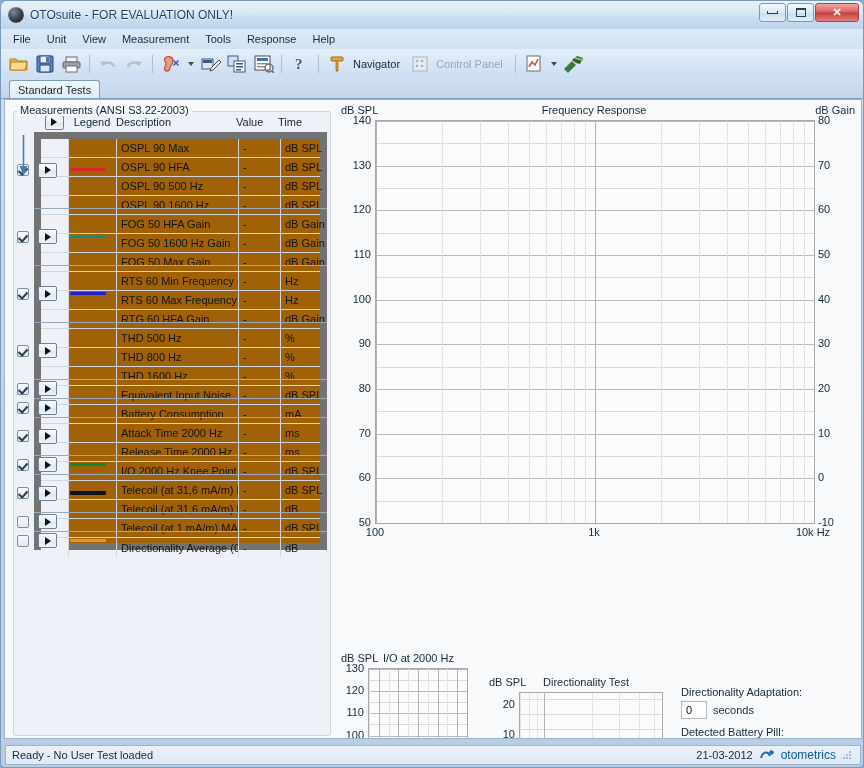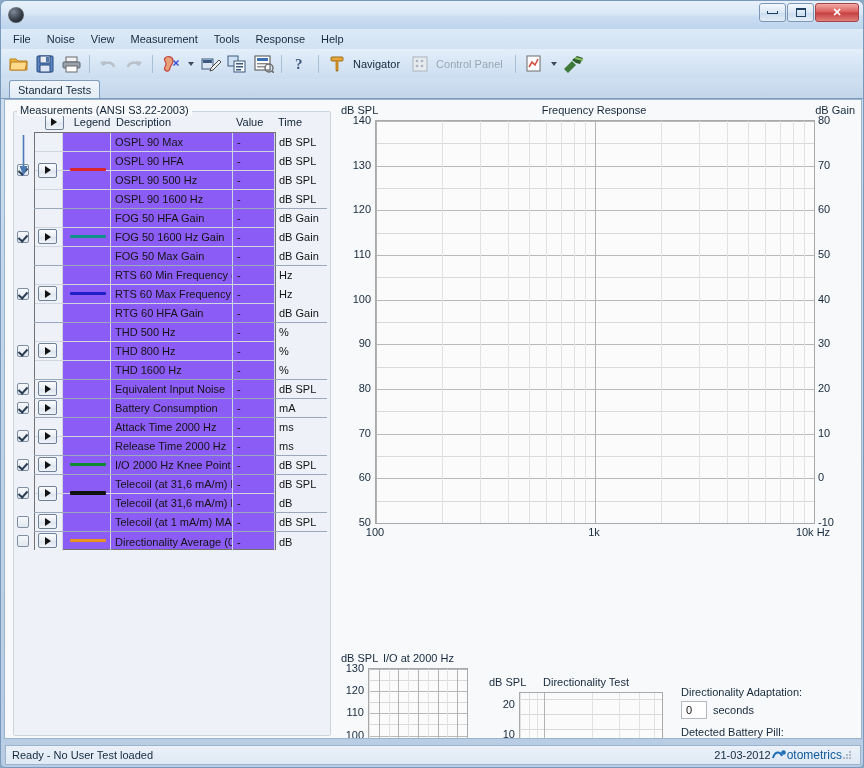--- a/index.html
+++ b/index.html
@@ -112,21 +112,21 @@
   .col-unit { width:46px; flex:0 0 46px; }
 
   .playbtn-sm {
     width:19px;height:15px;border:1px solid #6d8096;border-radius:2px;
     background:linear-gradient(180deg,#fbfcfd 0%,#e8eef5 50%,#dbe4ee 51%,#f0f4f9 100%);
     display:flex;align-items:center;justify-content:center;
   }
   .tri { width:0;height:0;border-top:4px solid transparent;border-bottom:4px solid transparent;border-left:6px solid #111; }
 
   .grid-body { position:absolute; left:0; top:20px; width:316px; }
-  .gridbox { position:absolute; left:20px; top:0; width:242px; border:1px solid #737373; background:#8b5cf6; }
+  .gridbox { position:absolute; left:20px; top:0; width:293px; border:7px solid #737373; background:#a16207; }
   .grow { display:flex; height:19px; border-bottom:1px solid #cfd6e0; }
   .grow:last-child { border-bottom:none; }
   .cell { display:flex; align-items:center; font-size:11px; color:#141414; border-right:1px solid #cfd6e0; padding-left:4px; white-space:nowrap; overflow:hidden;}
   .c-play { width:28px; flex:0 0 28px; justify-content:center; padding-left:0; background:#eef1f7; }
   .c-leg  { width:48px; flex:0 0 48px; justify-content:center; padding-left:0; }
   .c-desc { width:122px; flex:0 0 122px; }
   .c-val  { width:42px; flex:0 0 42px; }
   .c-unit { width:50px; flex:0 0 50px; border-right:none; }
   .legline { width:36px; height:3px; border-radius:1px; }
   .legline.thick { height:4px; }
@@ -176,45 +176,46 @@
   .f-unit { font-size:11px; color:#16293c; }
 
   
   .statusbar {
     position:absolute; left:4px; top:744px; width:856px; height:20px;
     background: linear-gradient(180deg,#eaf1f9 0%,#dfe9f4 100%);
     border:1px solid #9db5cc;
     display:flex; align-items:center; font-size:11px; color:#16293c;
   }
   .sb-left { padding-left:6px; }
-  .sb-right { margin-left:auto; display:flex; align-items:center; padding-right:8px; }
+  .sb-right { margin-left:auto; display:flex; align-items:center; gap:6px; padding-right:8px; }
   .brand { color:#0f5a9c; font-size:12px; }
   .grip { width:10px;height:10px; opacity:.6;}
 </style>
 </head>
 <body>
 
 <div class="window">
 
   <div class="titlebar">
     <div class="win-icon"></div>
+    <div class="win-title">OTOsuite - FOR EVALUATION ONLY!</div>
     <div class="win-buttons">
       <div class="wb">
           <span class="min-glyph"></span>
         </div>
       <div class="wb">
           <span class="max-glyph"></span>
         </div>
       <div class="wb close">✕</div>
     </div>
   </div>
 
   <div class="menubar">
     <div class="menu-item">File</div>
-    <div class="menu-item">Noise</div>
+    <div class="menu-item">Unit</div>
     <div class="menu-item">View</div>
     <div class="menu-item">Measurement</div>
     <div class="menu-item">Tools</div>
     <div class="menu-item">Response</div>
     <div class="menu-item">Help</div>
   </div>
 
   <div class="toolbar">
     <div class="tbtn">
       <svg width="20" height="18" viewBox="0 0 20 18">

